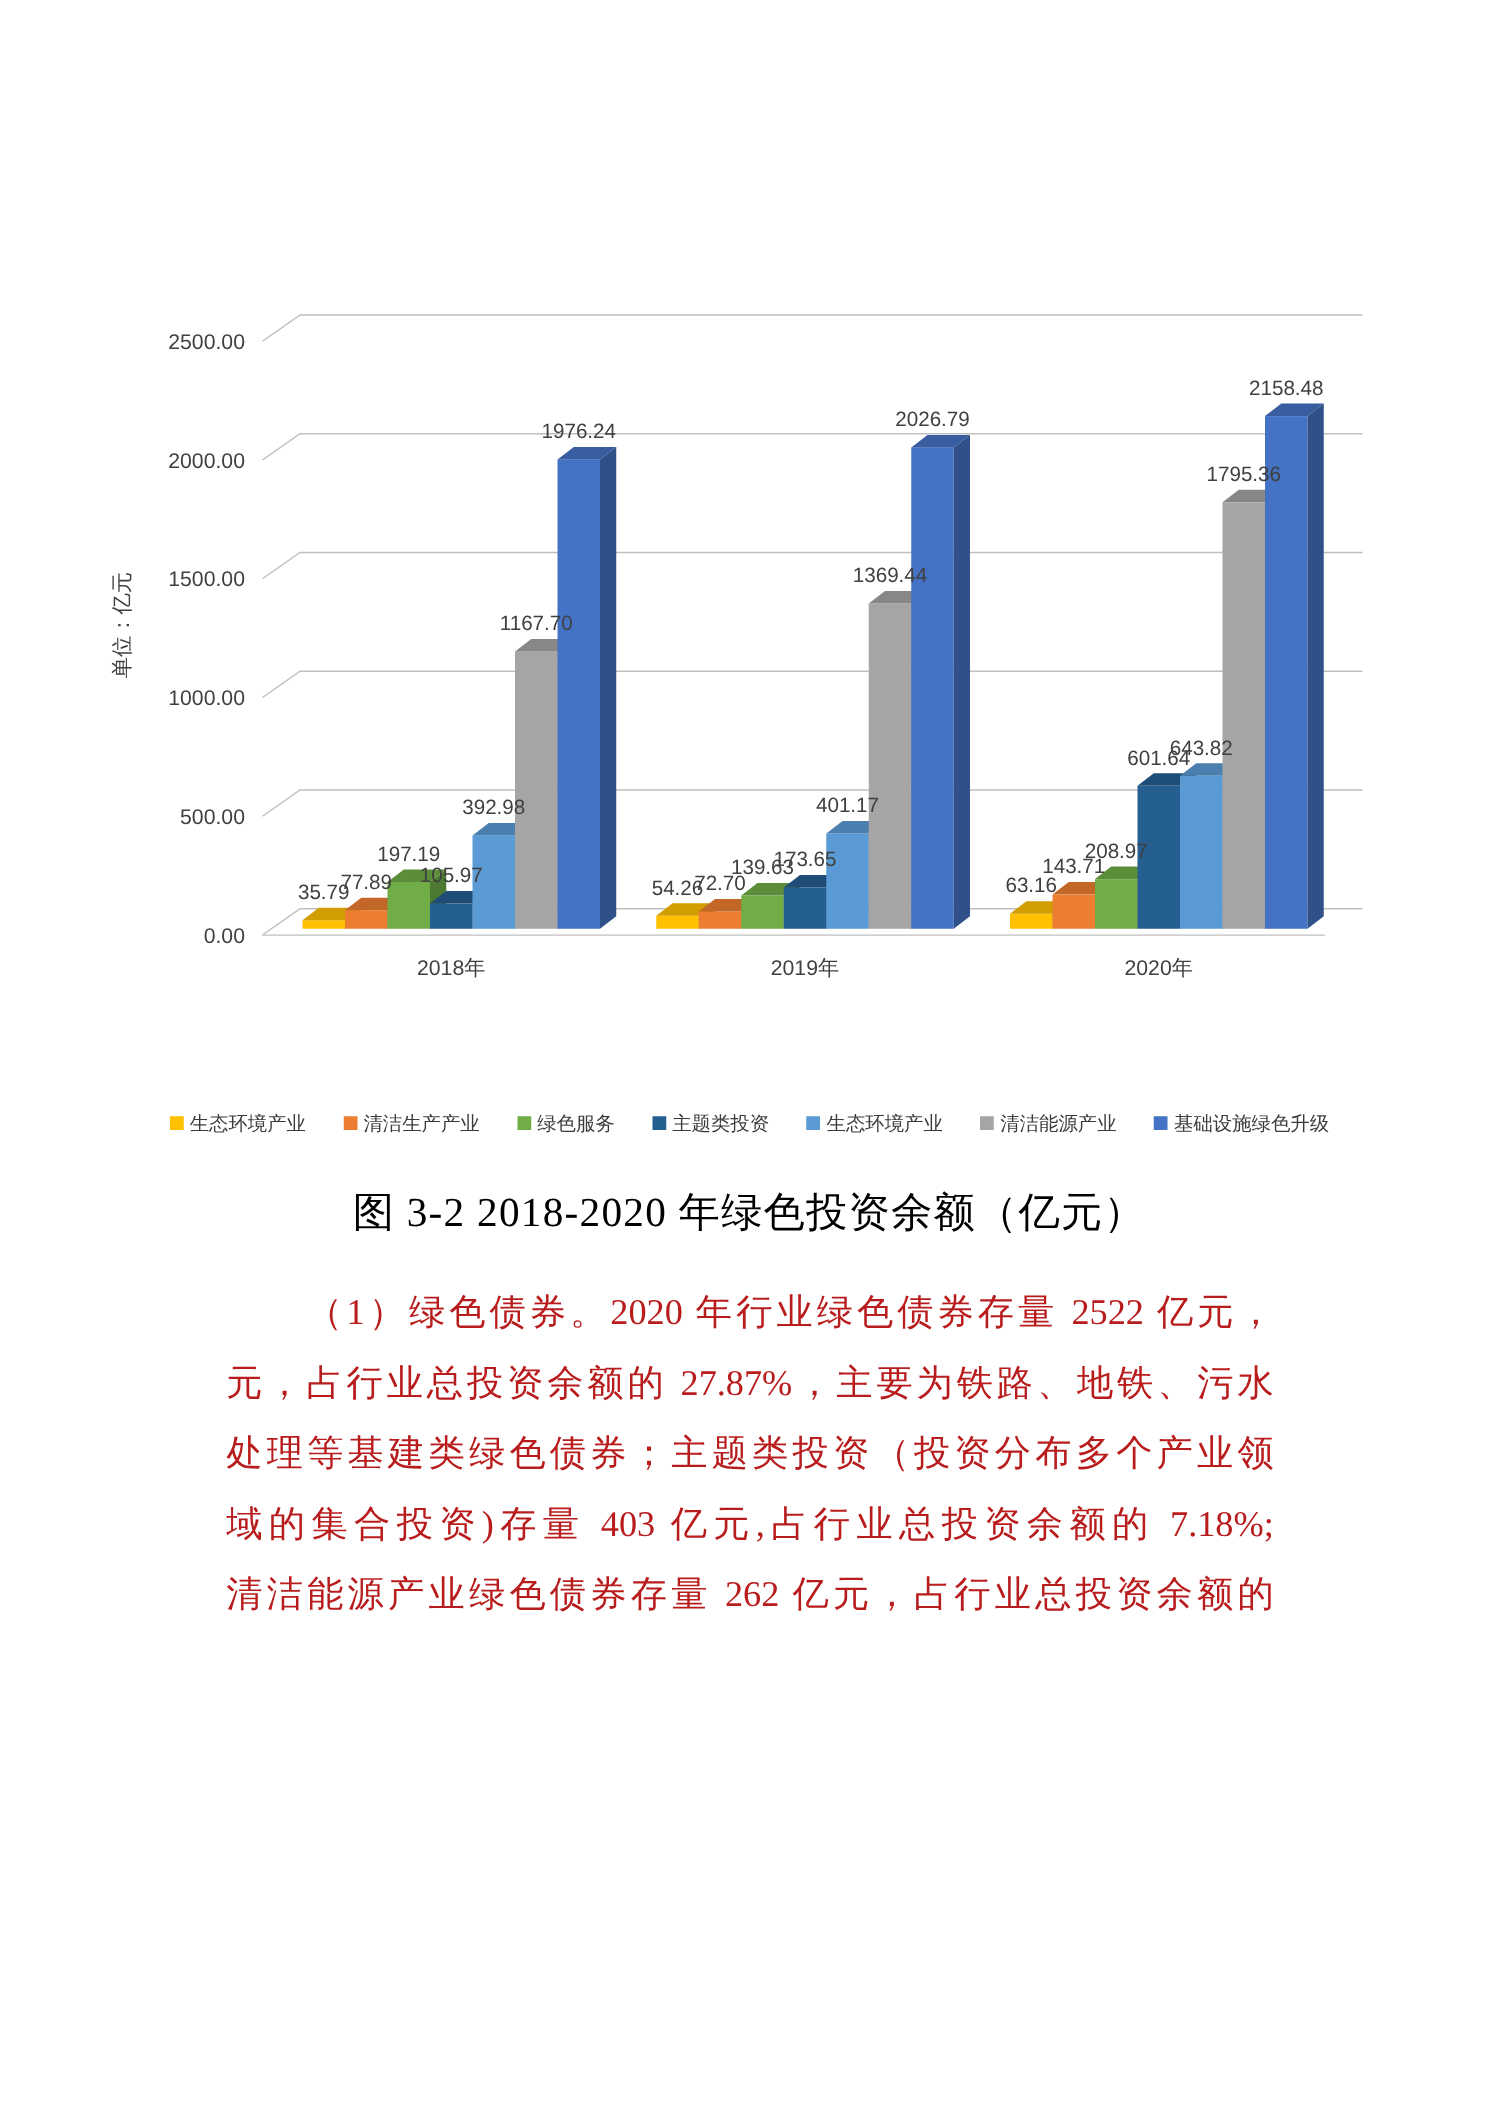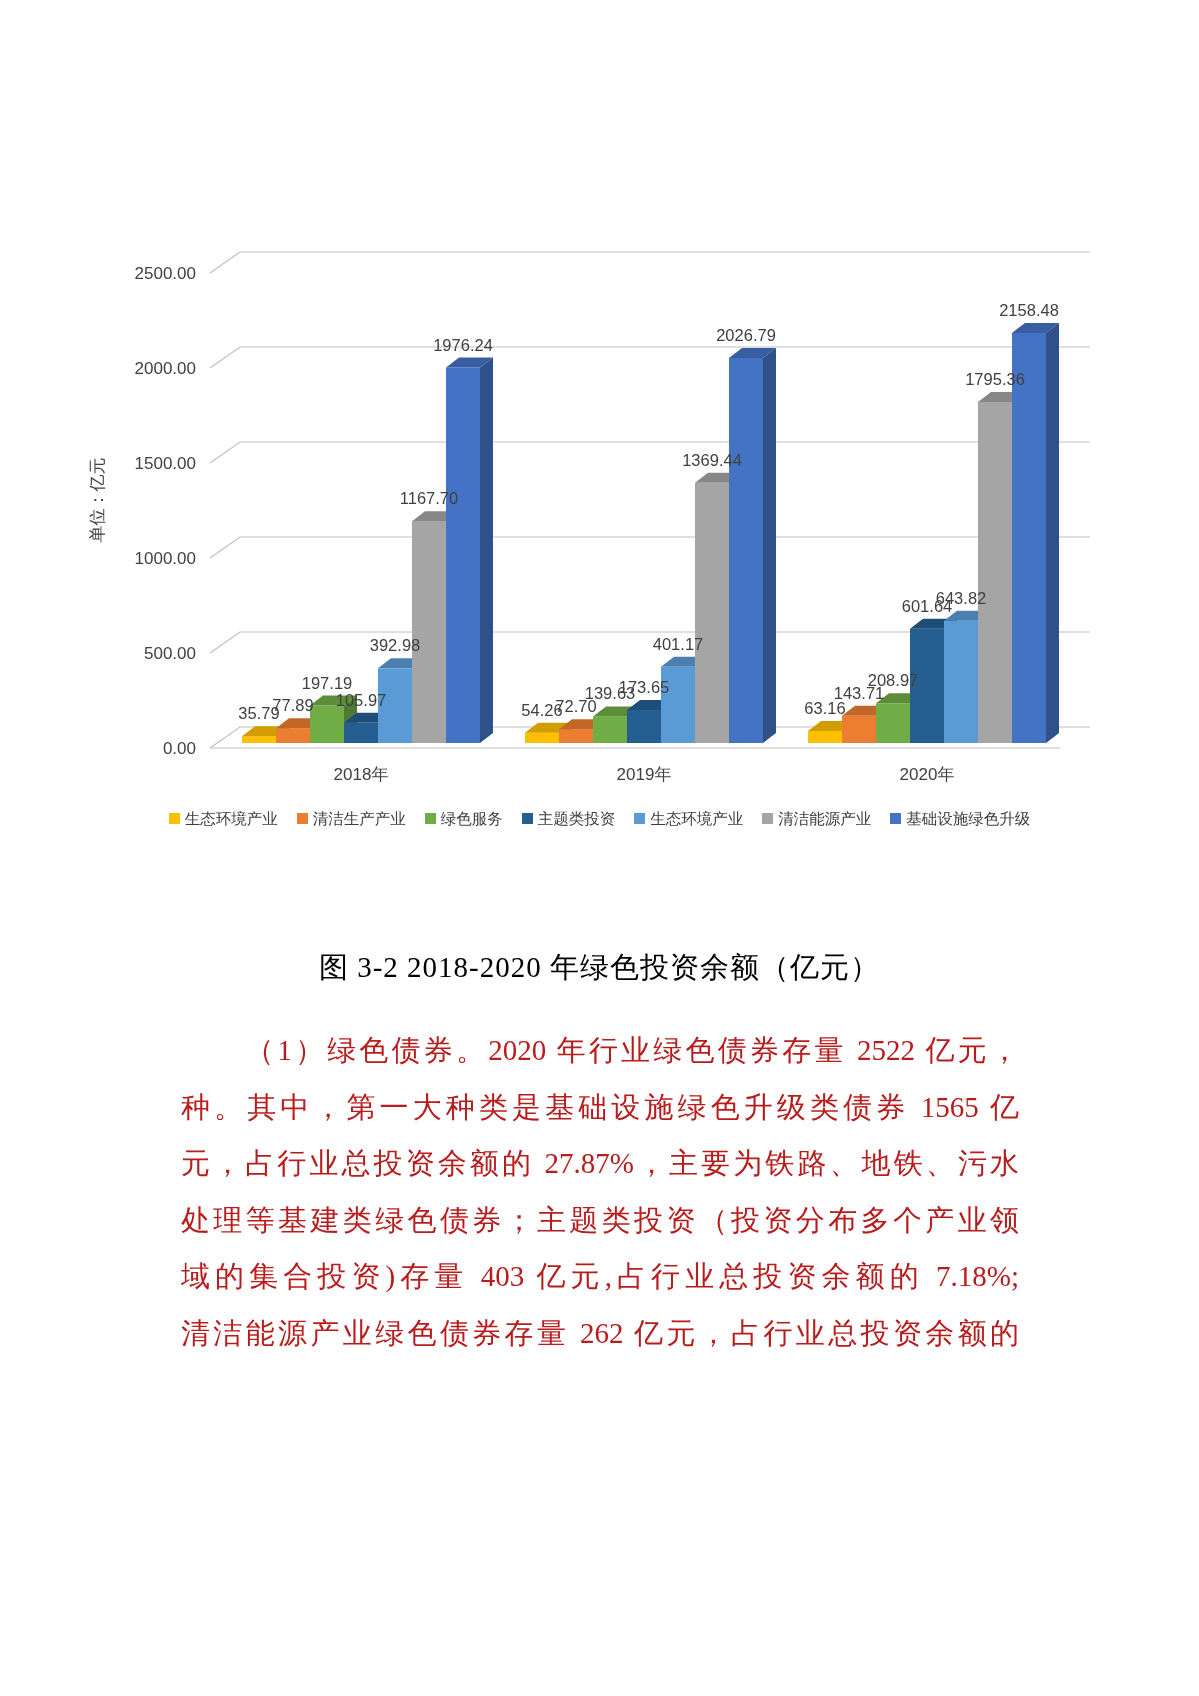--- a/index.html
+++ b/index.html
@@ -6,29 +6,29 @@
   .page{
     position:relative;
     width:1199px;height:1696px;
     background:#ffffff;
     font-family:"Liberation Serif", serif;
     overflow:hidden;
   }
   #chart-wrap{position:absolute;left:0;top:0;width:1199px;height:900px;}
   #chart-svg text{font-family:"Liberation Sans", sans-serif;fill:#404040;}
   .legend{
-    position:absolute;top:809px;left:0;width:100%;
-    display:flex;justify-content:center;align-items:center;gap:19px;
+    position:absolute;top:889px;left:0;width:100%;
+    display:flex;justify-content:center;align-items:center;gap:30px;
     font-family:"Liberation Sans", sans-serif;font-size:15.5px;color:#3b3b3b;
   }
   .legend-item{display:flex;align-items:center;gap:5px;white-space:nowrap;}
   .swatch{width:11px;height:11px;display:inline-block;flex:0 0 auto;margin-top:-3px;}
   .caption{
     position:absolute;top:948px;left:0;width:100%;
-    text-align:center;font-size:29px;color:#000;letter-spacing:1px;
+    text-align:center;font-size:33px;color:#000;letter-spacing:1px;
   }
   .body-text{
     position:absolute;top:1022px;left:181px;width:838px;
     font-size:29px;color:#b91c1c;
   }
   .bodyline{
     line-height:56.5px;height:56.5px;
     text-align:justify;text-align-last:justify;
     text-justify:inter-character;
     overflow:visible;white-space:nowrap;
@@ -230,21 +230,20 @@
       <span class="legend-item">
         <span class="swatch" style="background: rgb(68, 114, 196);"></span>
         <span>基础设施绿色升级</span>
       </span>
     </div>
 
   <div class="caption">图 3-2 2018-2020 年绿色投资余额（亿元）</div>
 
   <div class="body-text">
       <div class="bodyline">（1）绿色债券。2020 年行业绿色债券存量 2522 亿元，</div>
-      <div class="bodyline">种。其中，第一大种类是基础设施绿色升级类债券 1565 亿</div>
       <div class="bodyline">元，占行业总投资余额的 27.87%，主要为铁路、地铁、污水</div>
       <div class="bodyline">处理等基建类绿色债券；主题类投资（投资分布多个产业领</div>
       <div class="bodyline">域的集合投资)存量 403 亿元,占行业总投资余额的 7.18%;</div>
       <div class="bodyline">清洁能源产业绿色债券存量 262 亿元，占行业总投资余额的</div>
     </div>
 
 
 </div>
 
 </body></html>

